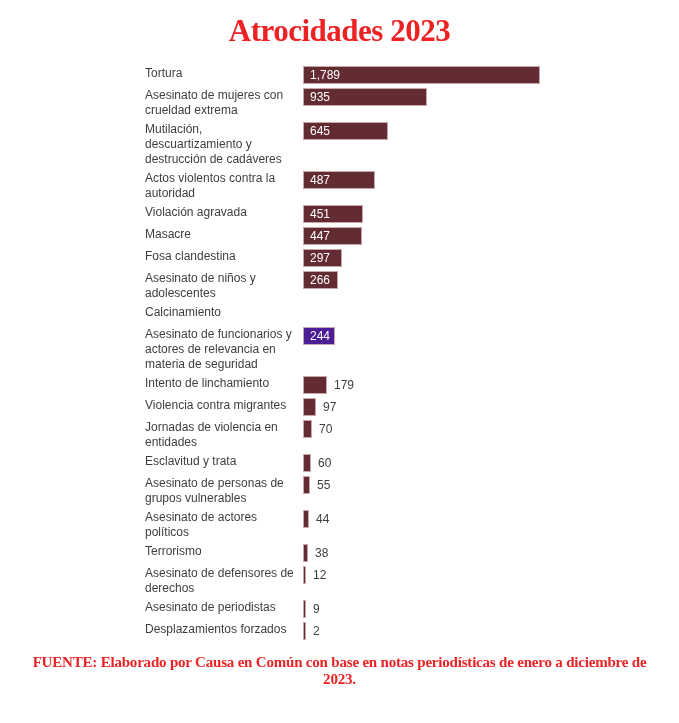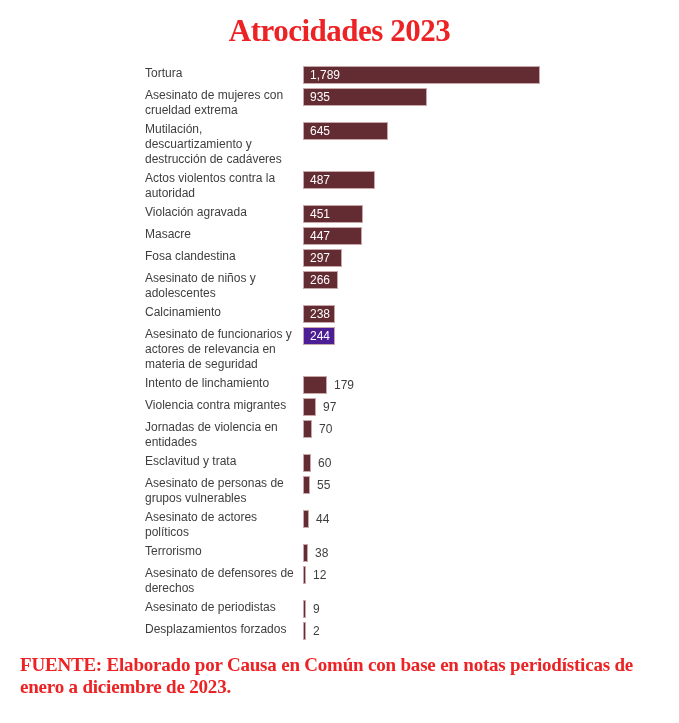--- a/index.html
+++ b/index.html
@@ -62,23 +62,24 @@
   }
   .val-out {
     color: #3E3E3E;
     font-size: 12px;
     margin-left: 7px;
     white-space: nowrap;
   }
   .source {
     font-family: "Liberation Serif", "DejaVu Serif", serif;
     font-weight: bold;
-    font-size: 19px;
+    font-size: 15px;
     letter-spacing: -0.2px;
     color: #EC2224;
+    text-align: center;
     margin-top: 14px;
     padding: 0 20px;
   }
 </style>
 </head>
 <body>
 
 <div class="page">
   <h1 class="chart-title">Atrocidades 2023</h1>
   <div class="chart" id="chart">
@@ -157,26 +158,20 @@
     <div class="bar-area">
       <div class="bar" style="width: 35px; background: rgb(99, 43, 50); border-color: rgb(201, 166, 168);">
         <span class="val-in">266</span>
       </div>
 
     </div>
   </div>
 
   <div class="row">
     <div class="label">Calcinamiento</div>
-    <div class="bar-area">
-      <div class="bar" style="width: 32px; background: rgb(99, 43, 50); border-color: rgb(201, 166, 168);">
-        <span class="val-in">238</span>
-      </div>
-
-    </div>
   </div>
 
   <div class="row">
     <div class="label">Asesinato de funcionarios y actores de relevancia en materia de seguridad</div>
     <div class="bar-area">
       <div class="bar" style="width: 32px; background: #4c1d95; border-color: rgb(201, 166, 168);">
         <span class="val-in">244</span>
       </div>
 
     </div>

